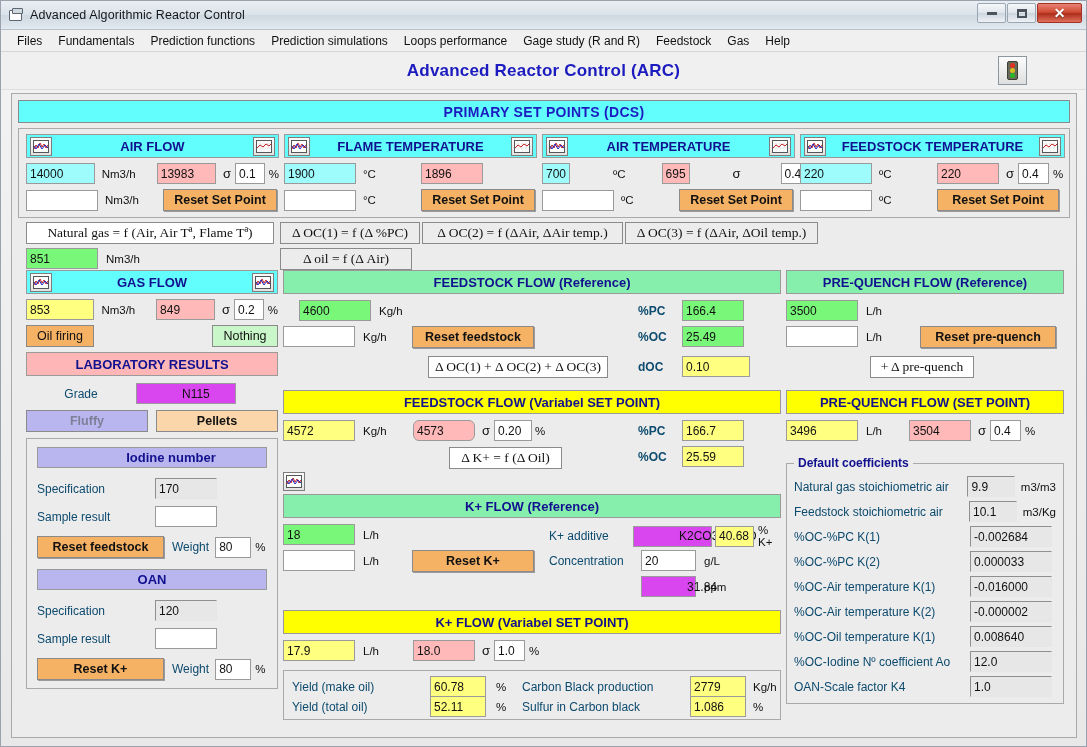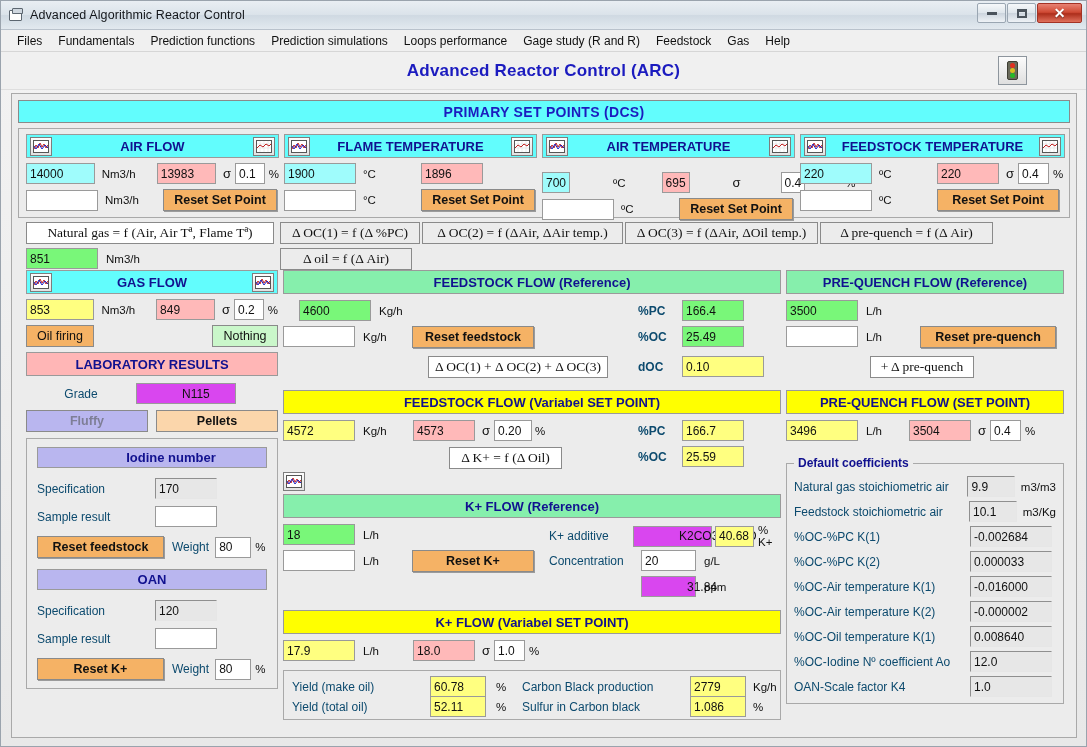--- a/index.html
+++ b/index.html
@@ -331,21 +331,21 @@
                   <line x1="4" y1="1" x2="4" y2="12"></line>
                   <line x1="8" y1="1" x2="8" y2="12"></line>
                   <line x1="12" y1="1" x2="12" y2="12"></line>
                   <line x1="1" y1="4" x2="15" y2="4"></line>
                   <line x1="1" y1="8" x2="15" y2="8"></line>
                 </g>
                 <polyline points="1,8 4,5 7,7 10,4 13,6 15,4" fill="none" stroke="#c02020" stroke-width="1"></polyline>
               </svg>
           </span>
         </div>
-        <div class="row" style="margin-top:14px;gap:36px;">
+        <div class="row" style="margin-top:5px;gap:36px;">
           <div class="fld cyan" style="width:72px;">700</div>
           <span class="unit" style="width:58px; margin-left:7px;">ºC</span>
           <div class="fld pink" style="width:62px;">695</div>
           <span class="sig" style="margin:0 4px 0 7px;">σ</span>
           <div class="fld" style="width:31px;">0.4</div>
           <span class="unit" style="margin-left:4px;">%</span>
         </div>
         <div class="row" style="margin-top:5px;">
           <div class="fld" style="width:72px;"></div>
           <span class="unit" style="width:58px; margin-left:7px;">ºC</span>
@@ -404,23 +404,20 @@
 
       <div class="formula" style="position:absolute; left:262px; top:0; width:140px;">
         <span>Δ OC(1) = f (Δ %PC)</span>
       </div>
       <div class="formula" style="position:absolute; left:404px; top:0; width:201px;">
         <span>Δ OC(2) = f (ΔAir, ΔAir temp.)</span>
       </div>
       <div class="formula" style="position:absolute; left:607px; top:0; width:193px;">
         <span>Δ OC(3) = f (ΔAir, ΔOil temp.)</span>
       </div>
-      <div class="formula" style="position:absolute; left:802px; top:0; width:173px;">
-        <span>Δ pre-quench = f (Δ Air)</span>
-      </div>
       <div class="formula" style="position:absolute; left:262px; top:26px; width:132px;">
         <span>Δ oil = f (Δ Air)</span>
       </div>
     </div>
 
     <div style="position:relative; height:445px;">
 
       <div class="abs" style="left:8px; top:0; width:252px;">
         <div class="hdrbar cyan">
           <span class="chip left">
@@ -517,30 +514,30 @@
           <div class="row abs" style="left:355px; top:6px;">
             <span class="lbl" style="width:38px; font-weight:bold;">%PC</span>
             <div class="fld green" style="width:62px; margin-left:6px;">166.4</div>
           </div>
           <div class="row abs" style="left:355px; top:32px;">
             <span class="lbl" style="width:38px; font-weight:bold;">%OC</span>
             <div class="fld green" style="width:62px; margin-left:6px;">25.49</div>
           </div>
           <div class="row abs" style="left:355px; top:62px;">
             <span class="lbl" style="width:38px; font-weight:bold;">dOC</span>
-            <div class="fld yellow" style="width:82px; margin-left:6px;">0.10</div>
+            <div class="fld yellow" style="width:68px; margin-left:6px;">0.10</div>
           </div>
         </div>
 
         <div class="hdrbar yellow">FEEDSTOCK FLOW (Variabel SET POINT)</div>
         <div style="position:relative; height:80px;">
           <div class="row abs" style="left:0; top:6px;">
             <div class="fld yellow" style="width:72px;">4572</div>
             <span class="unit" style="width:50px; margin-left:8px;">Kg/h</span>
-            <div class="fld pink" style="width:62px;">4573</div>
+            <div class="fld pink" style="width:62px;border-radius:6px;">4573</div>
             <span class="sig" style="margin:0 4px 0 7px;">σ</span>
             <div class="fld" style="width:38px;">0.20</div>
             <span class="unit" style="margin-left:3px;">%</span>
           </div>
           <div class="formula white" style="position:absolute; left:166px; top:33px; width:113px;">
             <span>Δ K+ = f (Δ Oil)</span>
           </div>
           <div class="row abs" style="left:355px; top:6px;">
             <span class="lbl" style="width:38px; font-weight:bold;">%PC</span>
             <div class="fld yellow" style="width:62px; margin-left:6px;">166.7</div>

